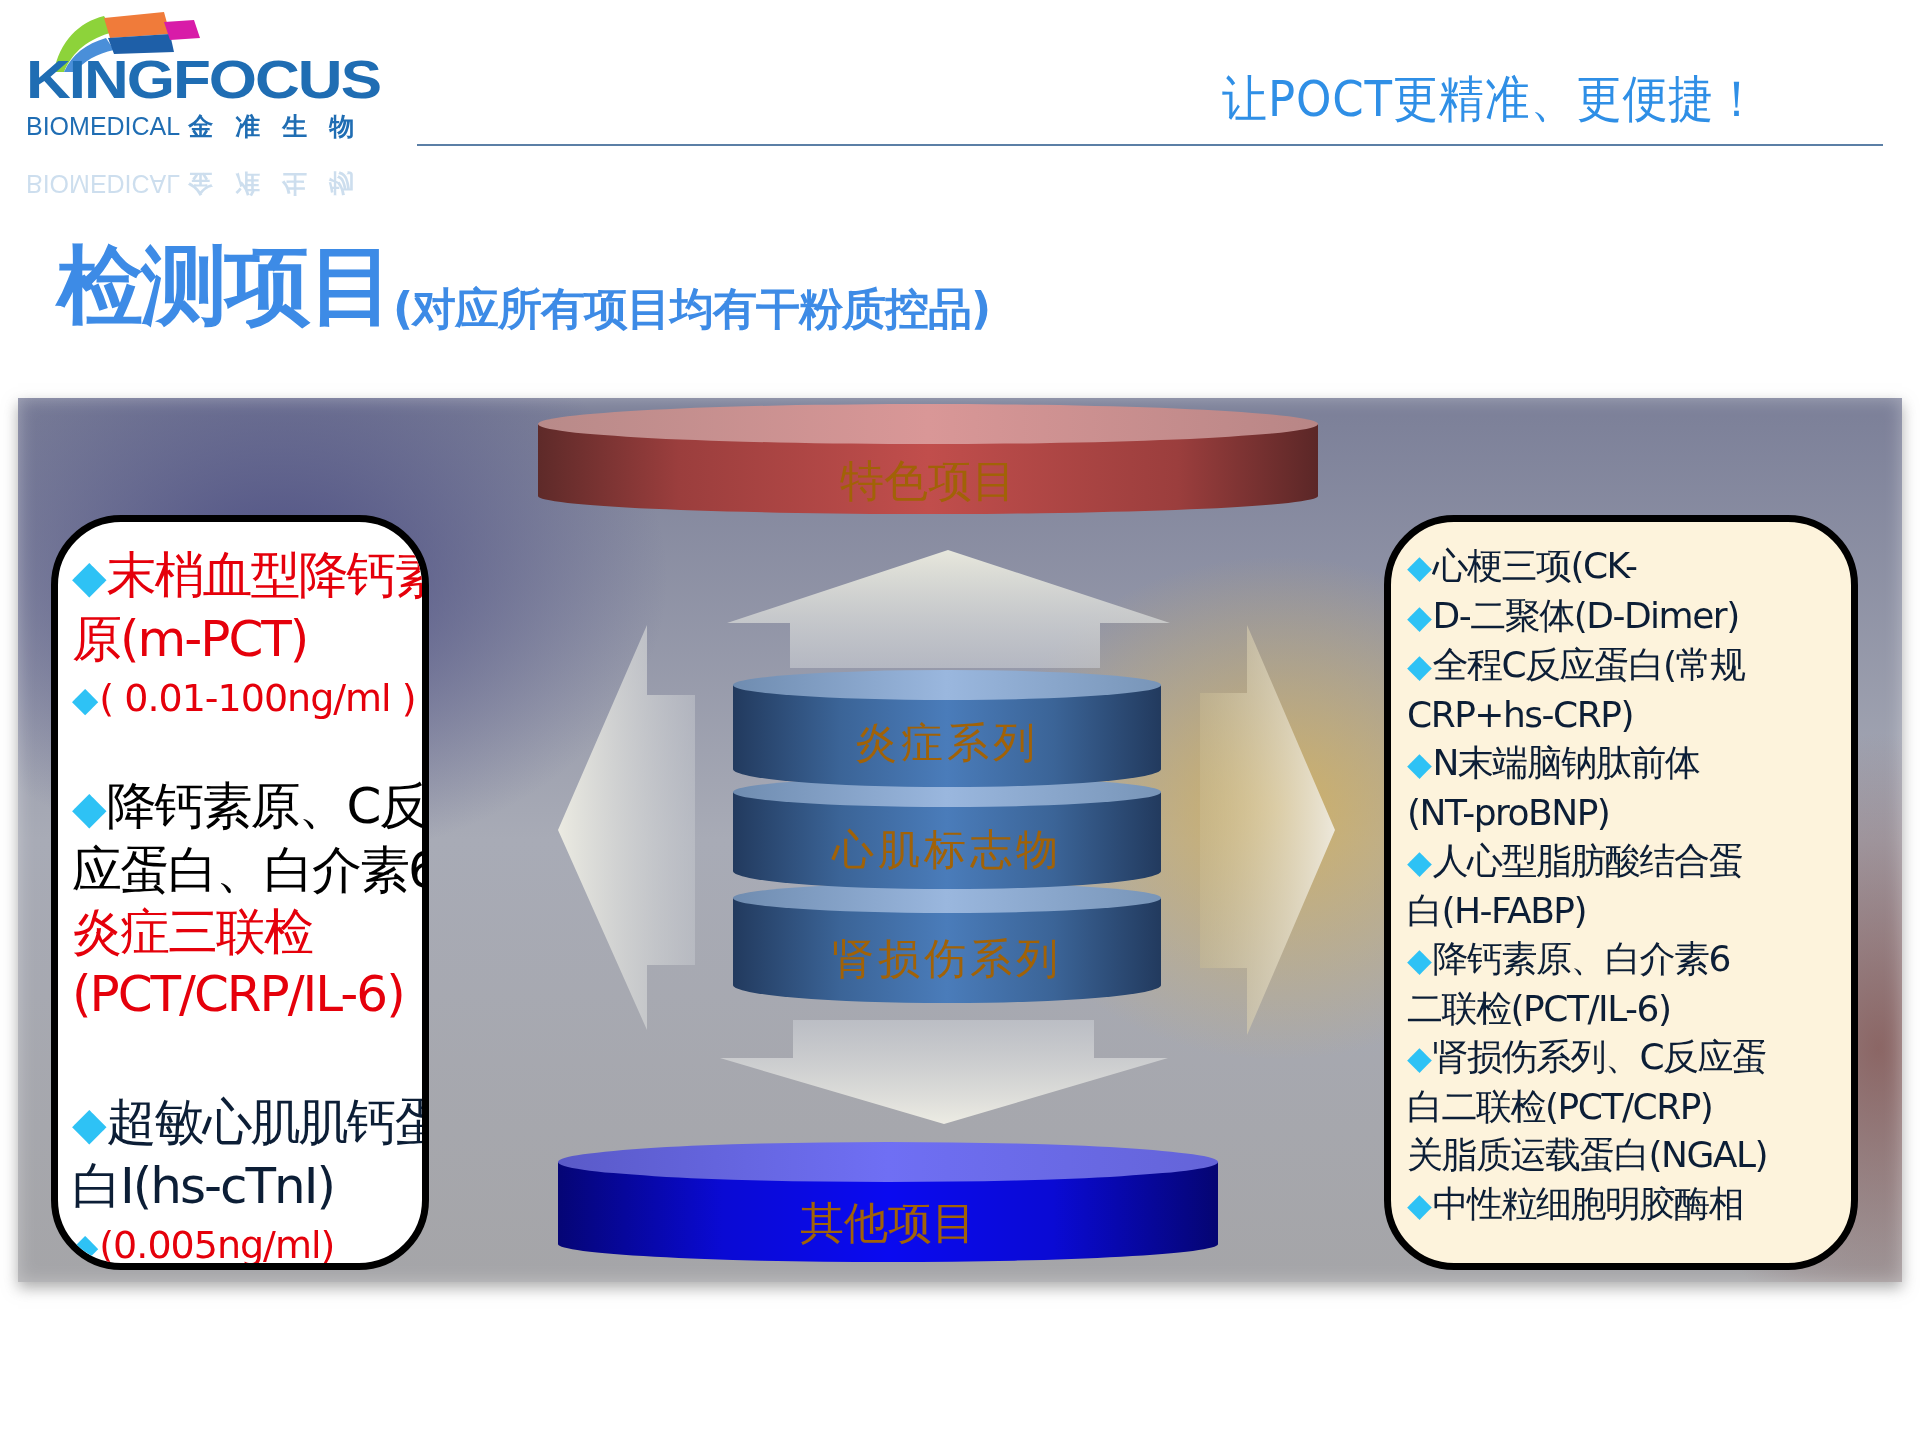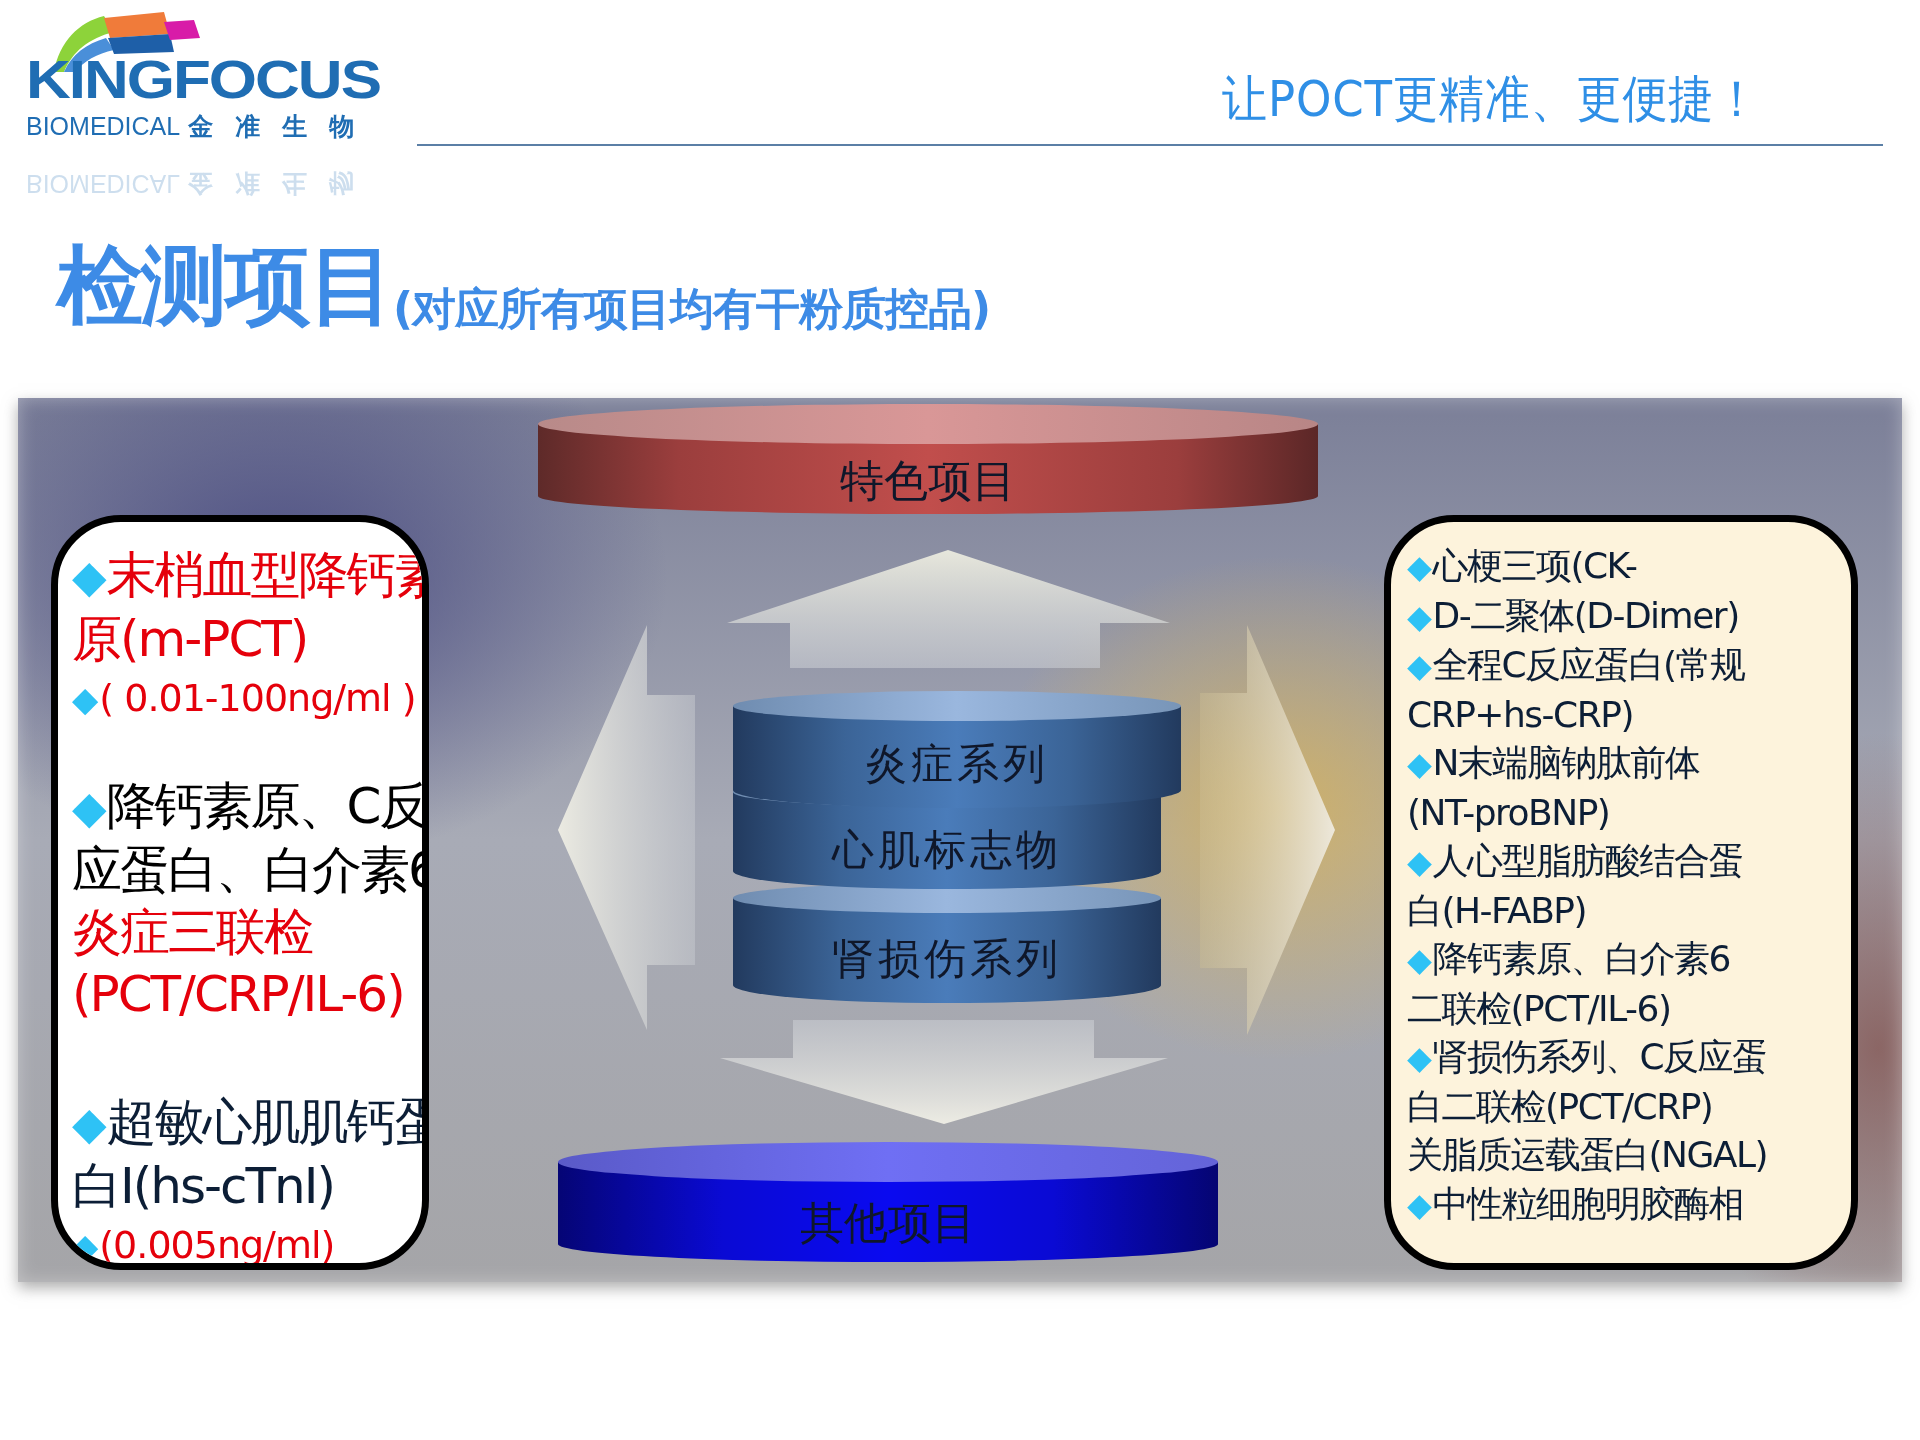--- a/index.html
+++ b/index.html
@@ -45,37 +45,37 @@
   #left-box .gap { height:48px; }
   #left-box .red { color:#e5000b; }
   #left-box .navy { color:#0c1e36; }
   #right-box .line { font-size:36px; line-height:48.5px; color:#0c1e36; letter-spacing:-1.5px; }
   .diamond { color:#2ec2f5; font-size:0.9em; margin-right:2px; }
 
   
   .cyl { position:absolute; }
   .cyl .body { position:absolute; left:0; right:0; border-radius:0 0 50% 50% / 0 0 18px 18px; }
   .cyl .top { position:absolute; left:0; right:0; top:0; border-radius:50%; }
-  .cyl .label { position:absolute; left:0; right:0; text-align:center; color:#0f172a; font-family:"DejaVu Serif",serif; white-space:nowrap; }
+  .cyl .label { position:absolute; left:0; right:0; text-align:center; color:#a16207; font-family:"DejaVu Serif",serif; white-space:nowrap; }
 
   #cyl-featured { left:538px; top:404px; width:780px; height:110px; }
   #cyl-featured .top { height:40px; background:linear-gradient(90deg,#b88a89,#d99797 50%,#b88686); }
   #cyl-featured .body { top:20px; height:90px; background:linear-gradient(90deg,#5e2a29 0%,#9b3e3d 18%,#c14e4c 50%,#9b3e3d 82%,#5b2727 100%); }
   #cyl-featured .label { top:48px; font-size:44px; }
 
   #cyl-other { left:558px; top:1142px; width:660px; height:120px; }
   #cyl-other .top { height:40px; background:linear-gradient(90deg,#5a5ac8,#6f6ff4 50%,#6464d8); }
   #cyl-other .body { top:20px; height:100px; background:linear-gradient(90deg,#050575 0%,#0a0ad4 25%,#0a0af0 50%,#0a0ad4 75%,#050572 100%); }
   #cyl-other .label { top:52px; font-size:44px; }
 
   .disk { position:absolute; left:733px; width:428px; }
   .disk .top { height:30px; background:linear-gradient(90deg,#6f8cb0,#9ab7de 50%,#7895b8); }
   .disk .body { top:15px; background:linear-gradient(90deg,#223a5e 0%,#3b6497 25%,#4a7cba 50%,#3b6497 75%,#223a5e 100%); }
   .disk .label { font-size:42px; letter-spacing:4px; }
-  #disk-1 { top:691px; height:117px;padding-left:20px; } #disk-1 .body { height:102px; } #disk-1 .label { top:45px; }
+  #disk-1 { top:670px; height:117px; } #disk-1 .body { height:102px; } #disk-1 .label { top:45px; }
   #disk-2 { top:777px; height:112px; } #disk-2 .body { height:97px; } #disk-2 .label { top:45px; }
   #disk-3 { top:883px; height:120px; } #disk-3 .body { height:105px; } #disk-3 .label { top:48px; }
 
   svg.arrows { position:absolute; left:0; top:0; width:1920px; height:1440px; pointer-events:none; }
 </style>
 </head>
 <body>
 
 <div id="logo" class="abs">
   <svg class="swoosh" viewBox="0 0 340 60">

